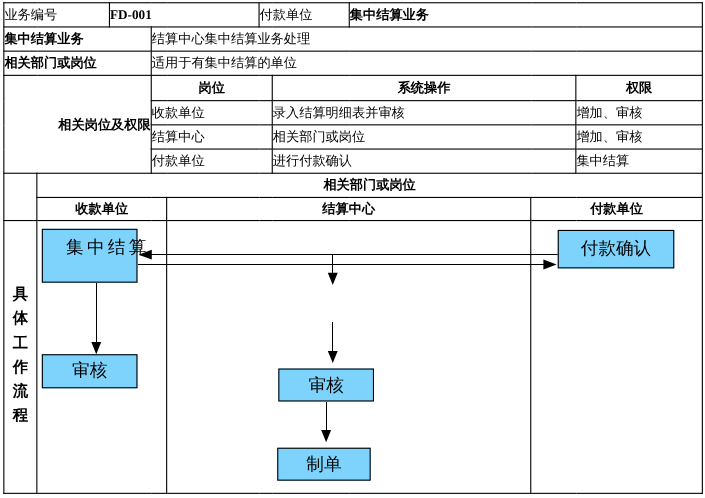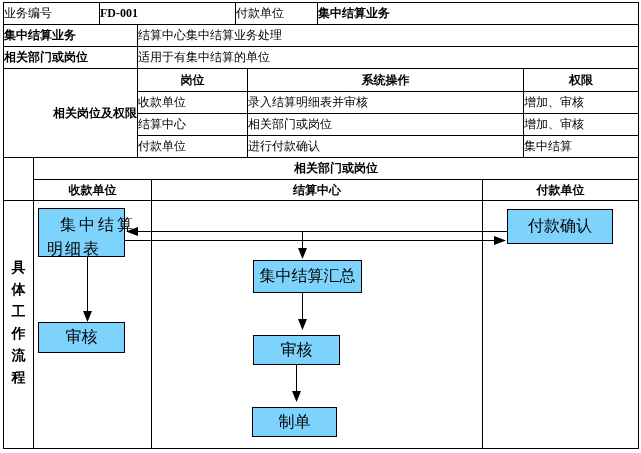--- a/index.html
+++ b/index.html
@@ -167,26 +167,24 @@
 
       <line x1="87.5" y1="257" x2="87.5" y2="313"></line>
       <polygon points="87.5,322 83,311 92,311"></polygon>
 
       <line x1="296.5" y1="365" x2="296.5" y2="393"></line>
       <polygon points="296.5,402 292,391 301,391"></polygon>
     </svg>
 
     <div class="fbox multi" style="left:38px; top:208px; width:87px; height:49px;">
       <div class="l1">集中结算</div>
-      <div class="l2">明细表</div>
     </div>
 
     <div class="fbox" style="left:38px; top:322px; width:87px; height:31px;">审核</div>
 
-    <div class="fbox" style="left:253px; top:260px; width:109px; height:33px;">集中结算汇总</div>
 
     <div class="fbox" style="left:253px; top:335px; width:87px; height:30px;">审核</div>
 
     <div class="fbox" style="left:252px; top:407px; width:85px; height:30px;">制单</div>
 
     <div class="fbox" style="left:507px; top:209px; width:106px; height:35px;">付款确认</div>
   </div>
 
 </div>
 

